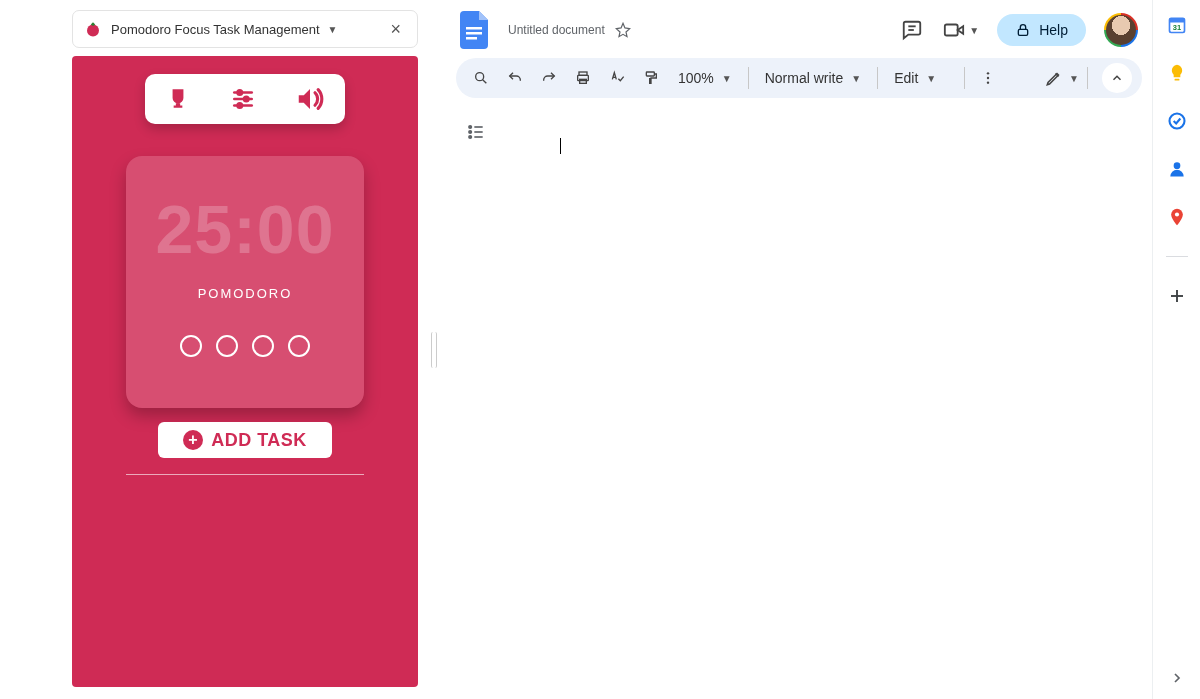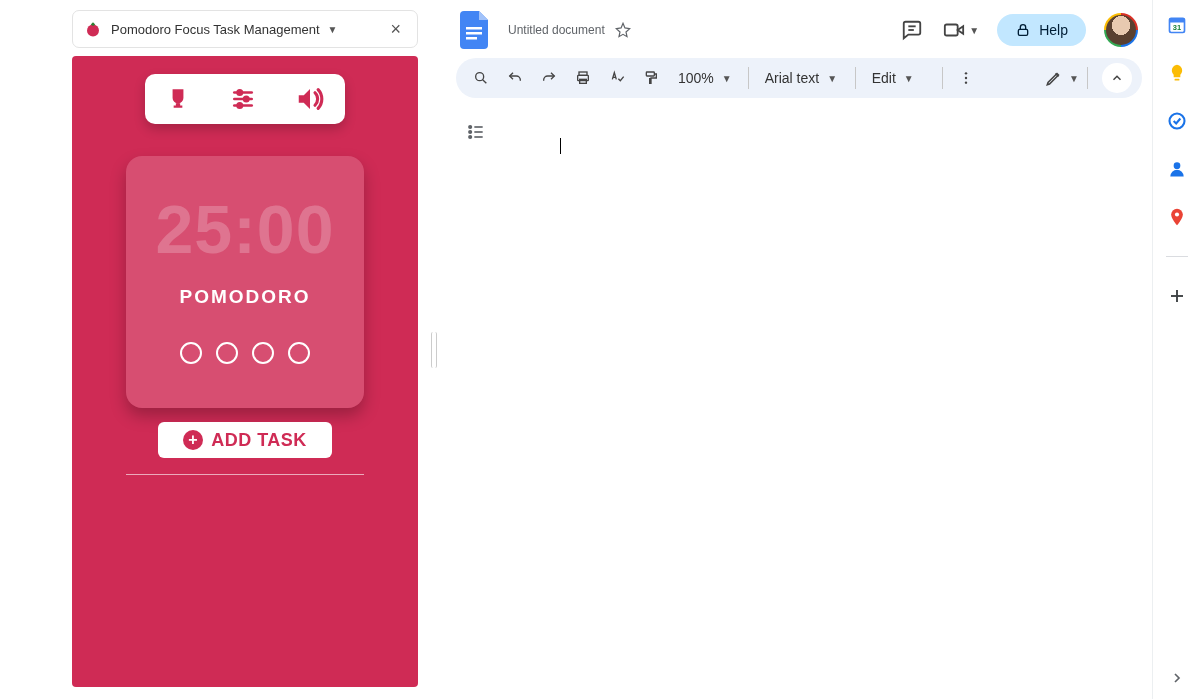--- a/index.html
+++ b/index.html
@@ -90,24 +90,24 @@
     padding-top: 34px;
   }
   .timer-value {
     font-size: 68px;
     font-weight: 800;
     letter-spacing: 1px;
     color: rgba(255,255,255,.22);
   }
   .timer-label {
     margin-top: 18px;
-    font-size: 19px;
+    font-size: 13px;
     letter-spacing: 2px;
     color: #fff;
-    font-weight: 700;
+    font-weight: 400;
   }
   .dots {
     margin-top: 34px;
     display: flex;
     gap: 14px;
   }
   .dot {
     width: 22px; height: 22px;
     border: 2.5px solid #fff;
     border-radius: 50%;
@@ -497,21 +497,21 @@
               <rect x="5" y="3" width="12" height="6" rx="1"></rect>
               <path d="M17 6h3v6h-8v8h-2v-8"></path>
             </svg>
           </span>
         <span class="txt">
             <span>100%</span>
             <span class="caret">▼</span>
           </span>
         <span class="sep"></span>
         <span class="txt" style="min-width:90px">
-            <span>Arial text</span>
+            <span>Normal write</span>
             <span class="caret">▼</span>
           </span>
         <span class="sep"></span>
         <span class="txt" style="min-width:70px">
             <span>Edit</span>
             <span class="caret">▼</span>
           </span>
         <span class="sep"></span>
         <span class="tbb">
             <svg width="16" height="16" viewBox="0 0 24 24" fill="#444">

